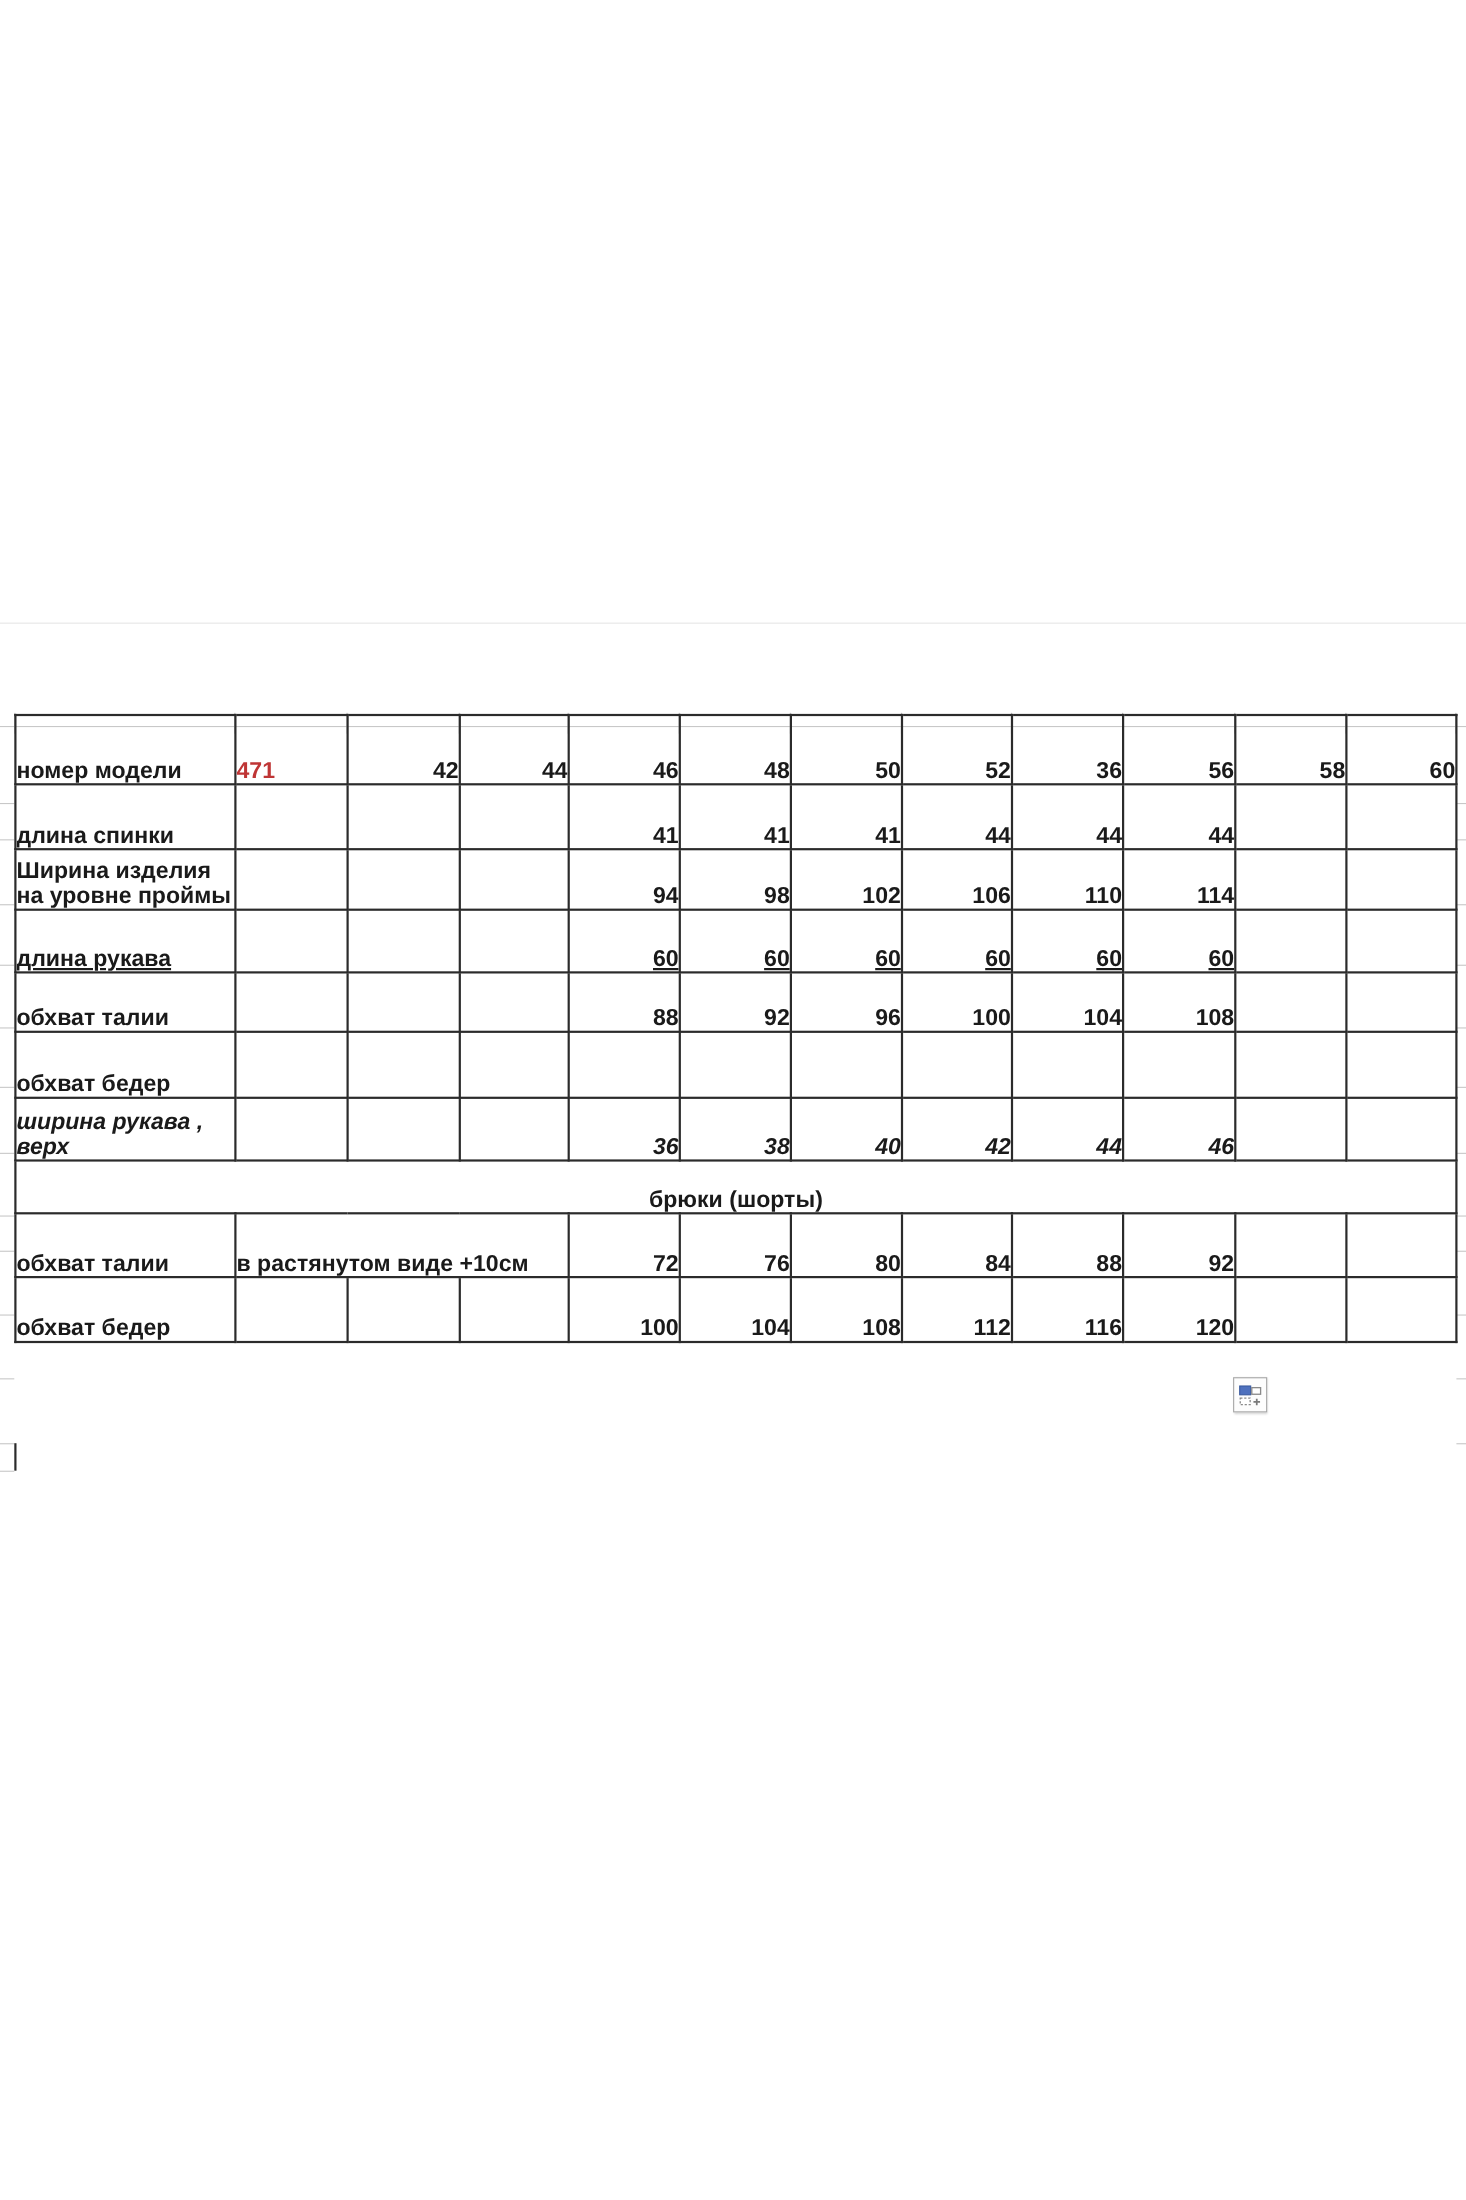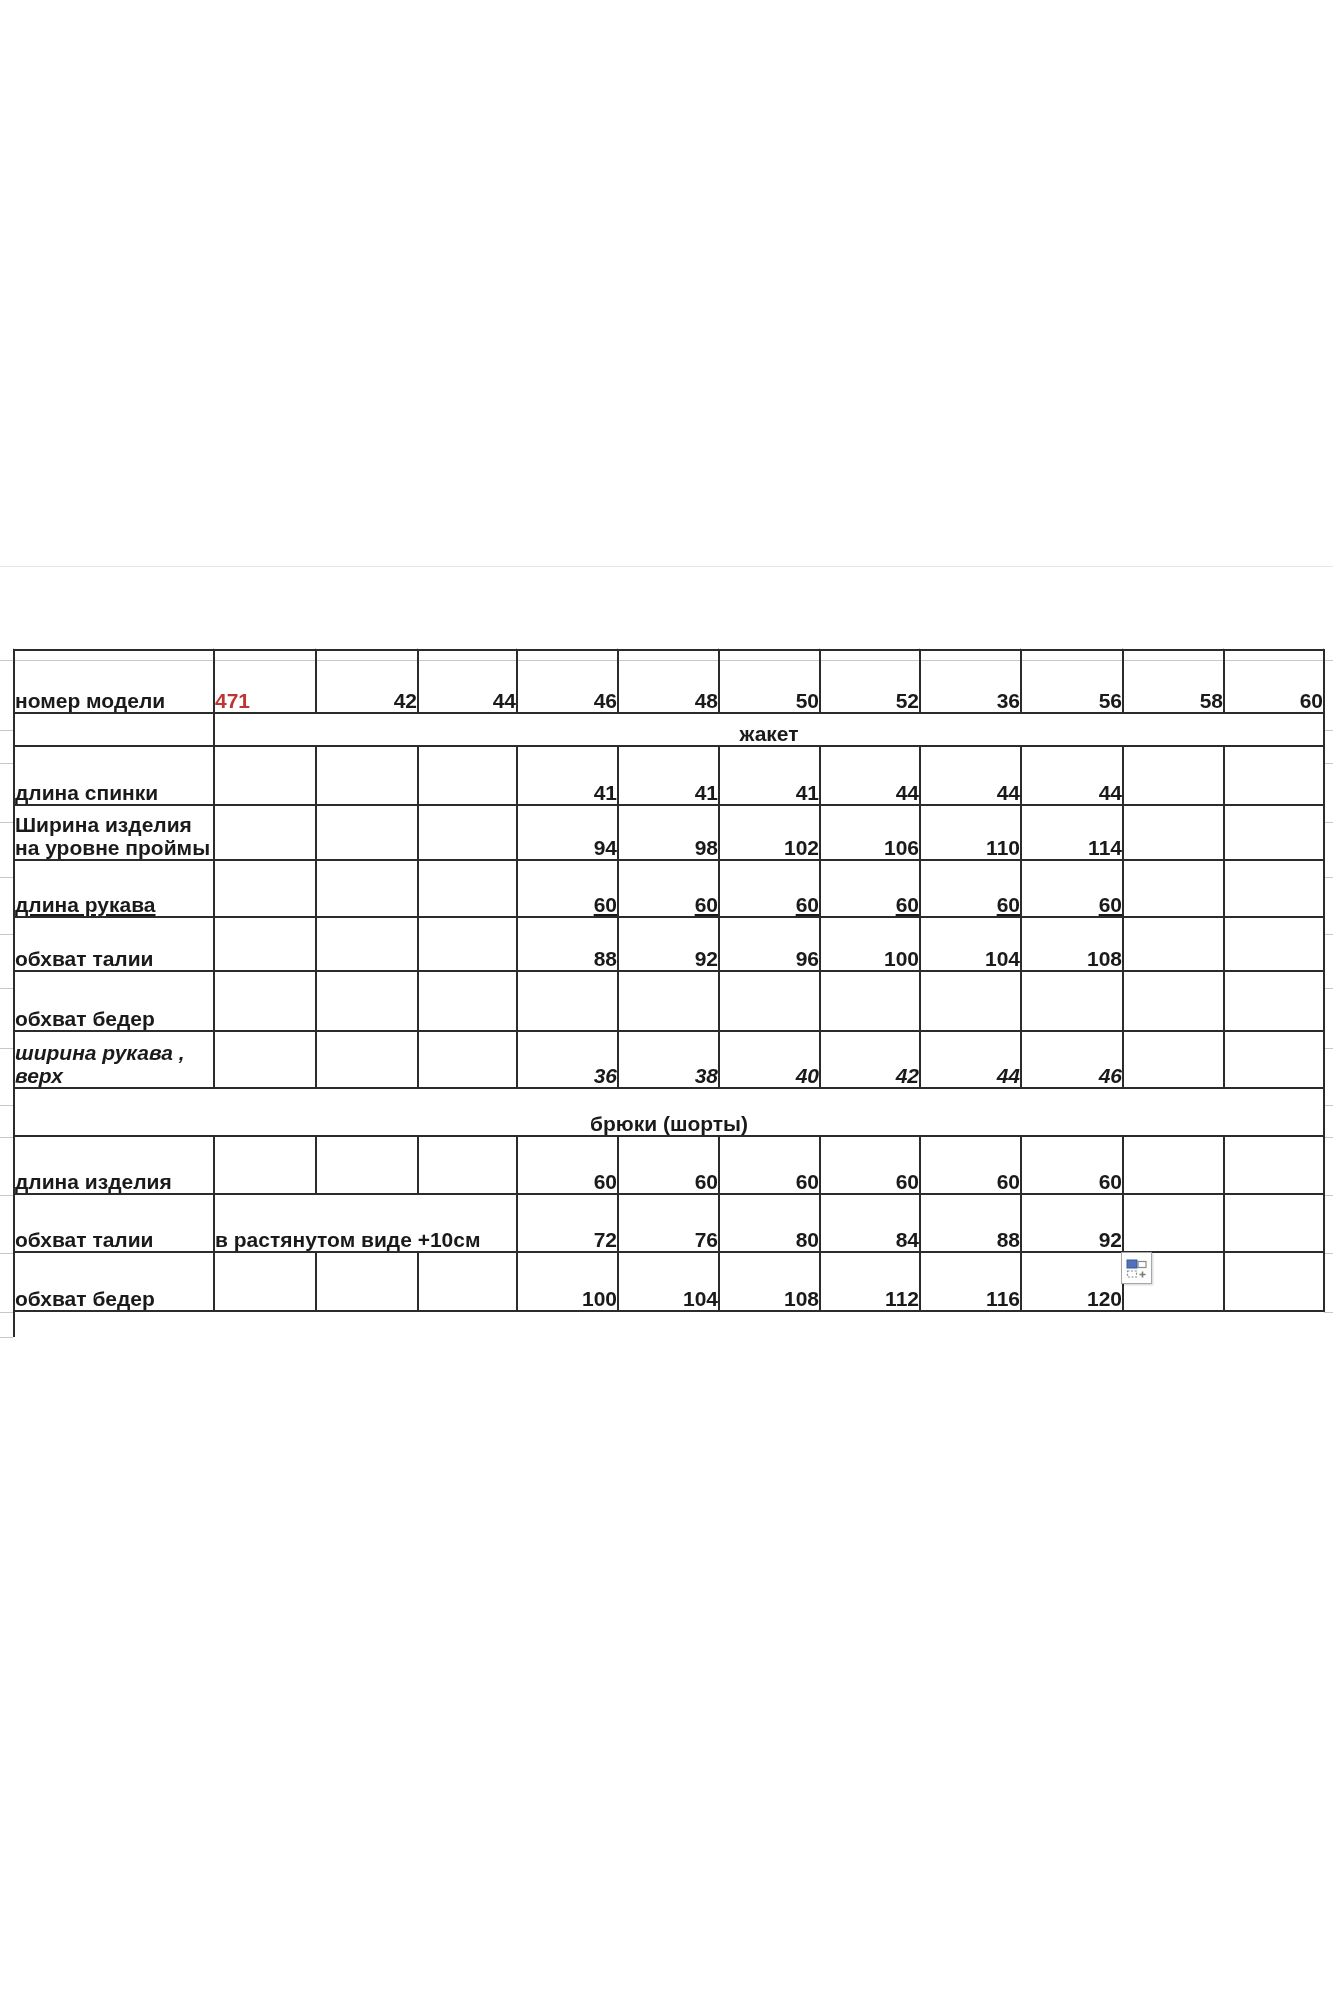--- a/index.html
+++ b/index.html
@@ -118,24 +118,20 @@
           <td class="num">44</td>
           <td class="num">46</td>
           <td class="num">48</td>
           <td class="num">50</td>
           <td class="num">52</td>
           <td class="num">36</td>
           <td class="num">56</td>
           <td class="num">58</td>
           <td class="num">60</td>
         </tr>
-        <tr style="height: 33px;">
-          <td class="spacer"></td>
-          <td class="band open-left" colspan="11">жакет</td>
-        </tr>
         <tr style="height: 59px;">
           <td class="lbl">длина спинки</td>
           <td class="num"></td>
           <td class="num"></td>
           <td class="num"></td>
           <td class="num">41</td>
           <td class="num">41</td>
           <td class="num">41</td>
           <td class="num">44</td>
           <td class="num">44</td>
@@ -208,34 +204,20 @@
           <td class="num">38</td>
           <td class="num">40</td>
           <td class="num">42</td>
           <td class="num">44</td>
           <td class="num">46</td>
           <td class="num"></td>
           <td class="num"></td>
         </tr>
         <tr style="height: 48px;">
           <td class="band" colspan="12">брюки (шорты)</td>
-        </tr>
-        <tr style="height: 58px;">
-          <td class="lbl">длина изделия</td>
-          <td class="num"></td>
-          <td class="num"></td>
-          <td class="num"></td>
-          <td class="num">60</td>
-          <td class="num">60</td>
-          <td class="num">60</td>
-          <td class="num">60</td>
-          <td class="num">60</td>
-          <td class="num">60</td>
-          <td class="num"></td>
-          <td class="num"></td>
         </tr>
         <tr style="height: 58px;">
           <td class="lbl">обхват талии</td>
           <td class="note" colspan="3">в растянутом виде +10см</td>
           <td class="num">72</td>
           <td class="num">76</td>
           <td class="num">80</td>
           <td class="num">84</td>
           <td class="num">88</td>
           <td class="num">92</td>

